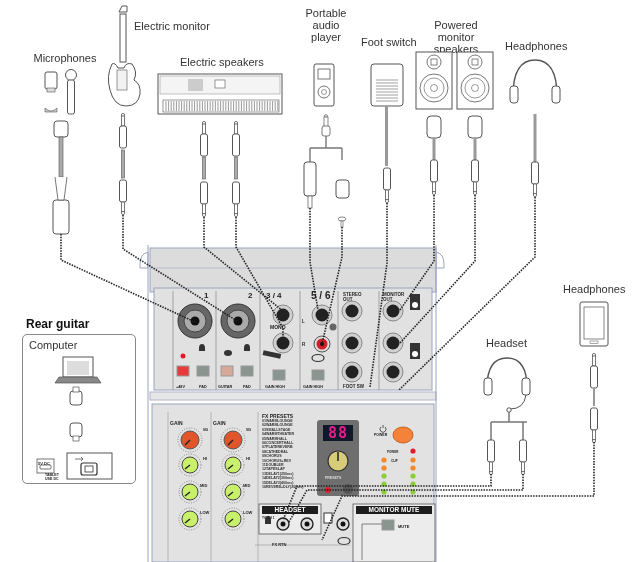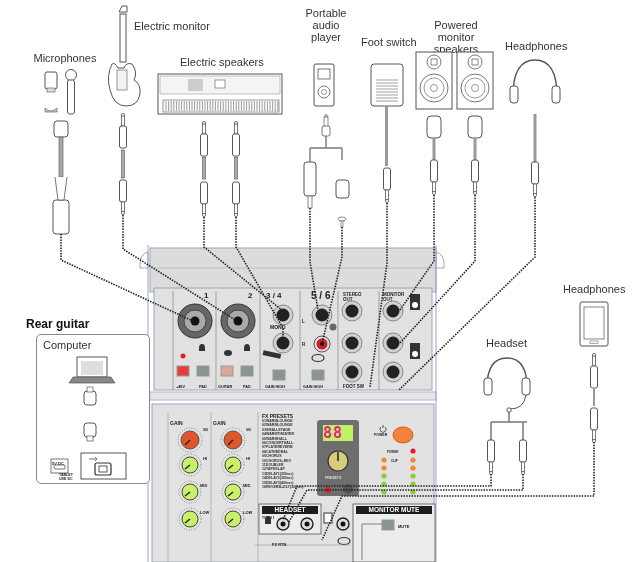--- a/index.html
+++ b/index.html
@@ -1,26 +1,26 @@
 <!DOCTYPE html>
 <html><head>
 <meta charset="utf-8">
 <style>
   html, body { margin: 0; padding: 0; background: #ffffff; }
   body { width: 640px; height: 562px; position: relative; overflow: hidden; font-family: "Liberation Sans", sans-serif; color: #222; }
   .lbl { position: absolute; font-size: 11px; color: #333; text-align: center; line-height: 12px; white-space: nowrap; }
   .lbl.multi { white-space: normal; }
   svg { position: absolute; left: 0; top: 0; }
   .rear-title { position: absolute; left: 26px; top: 317px; font-size: 12px; font-weight: bold; color: #111; }
-  .rear-box { position: absolute; left: 36px; top: 334px; width: 112px; height: 148px; border: 1.2px solid #888; border-radius: 5px; background: #fff; }
+  .rear-box { position: absolute; left: 22px; top: 334px; width: 112px; height: 148px; border: 1.2px solid #888; border-radius: 5px; background: #fff; }
   .rear-sub { position: absolute; left: 6px; top: 4px; font-size: 11px; color: #333; }
   .ptxt { position: absolute; font-size: 6px; font-weight: bold; color: #222; white-space: nowrap; line-height: 7px; }
   .fx-list { position: absolute; left: 262px; top: 419px; width: 58px; font-size: 3.6px; line-height: 4.4px; font-weight: bold; color: #333; }
   .fx-list div { white-space: nowrap; overflow: hidden; }
-  .seg { position: absolute; left: 323px; top: 425px; width: 30px; height: 16px; background: #bef264; color: #e61e8c; font-family: "DejaVu Sans Mono", monospace; font-size: 15px; font-weight: bold; text-align: left; line-height: 16px; letter-spacing: 1px; }
+  .seg { position: absolute; left: 323px; top: 425px; width: 30px; height: 16px; background: #0f172a; color: #e61e8c; font-family: "DejaVu Sans Mono", monospace; font-size: 15px; font-weight: bold; text-align: center; line-height: 16px; letter-spacing: 1px; }
   .band { position: absolute; background: #1d1d1d; color: #fff; font-size: 6.5px; font-weight: bold; text-align: center; line-height: 8px; }
 </style>
 </head>
 <body>
 
 <div class="lbl" style="left:30px;top:52px;width:70px;">Microphones</div>
 <div class="lbl" style="left:134px;top:20px;">Electric monitor</div>
 <div class="lbl" style="left:180px;top:56px;">Electric speakers</div>
 <div class="lbl multi" style="left:303px;top:7px;width:46px;">Portable audio player</div>
 <div class="lbl" style="left:361px;top:36px;">Foot switch</div>

